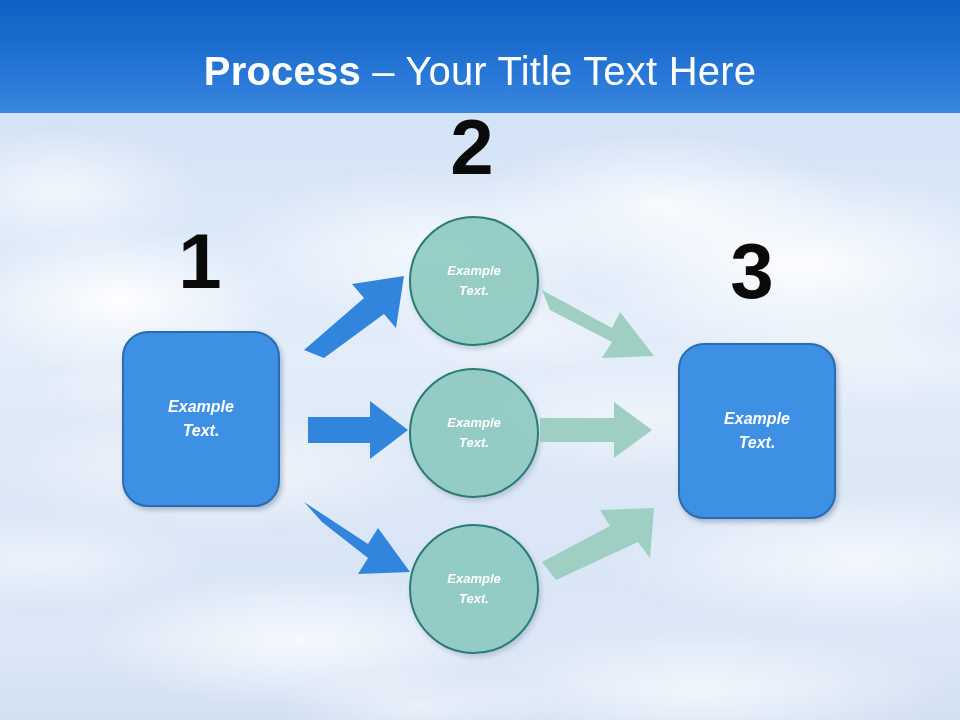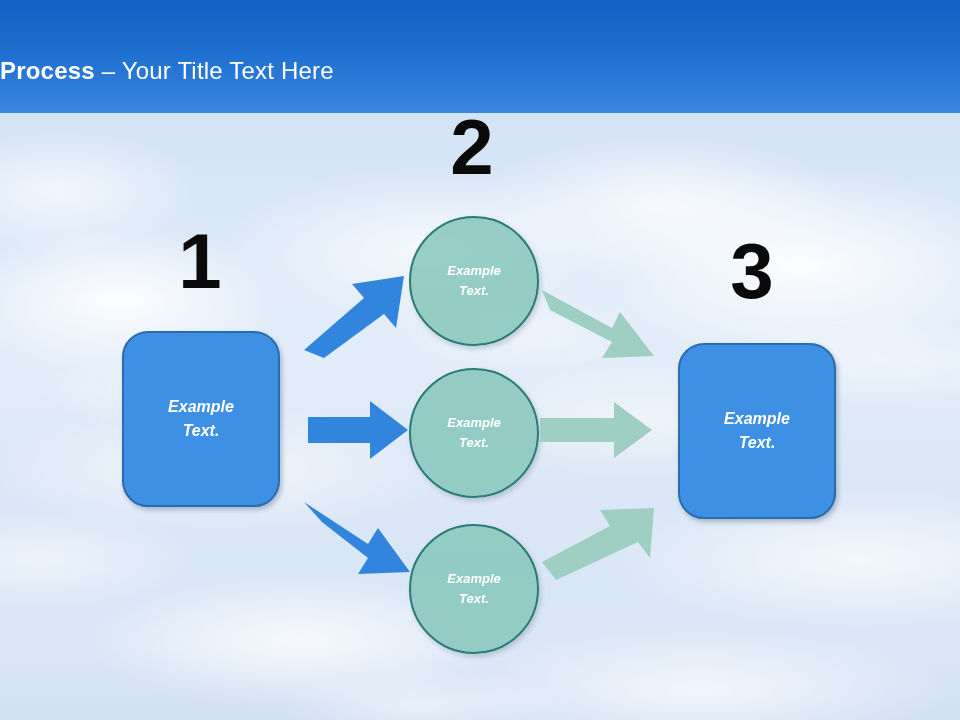--- a/index.html
+++ b/index.html
@@ -62,23 +62,23 @@
     position: absolute;
     left: 0; top: 0;
     width: 960px;
     height: 113px;
     background: linear-gradient(180deg, #1161c4 0%, #1b6ccd 38%, #2b7ad8 72%, #3b87e0 100%);
   }
   .slide-title {
     position: absolute;
     left: 0; top: 52px;
     width: 960px;
-    text-align: left;
+    text-align: center;
     color: #ffffff;
-    font-size: 24px;
+    font-size: 40px;
     line-height: 38px;
     letter-spacing: .2px;
     white-space: nowrap;
   }
   .slide-title .t-bold { font-weight: bold; }
   .slide-title .t-rest { font-weight: normal; }
 
   
   .step-num {
     position: absolute;

